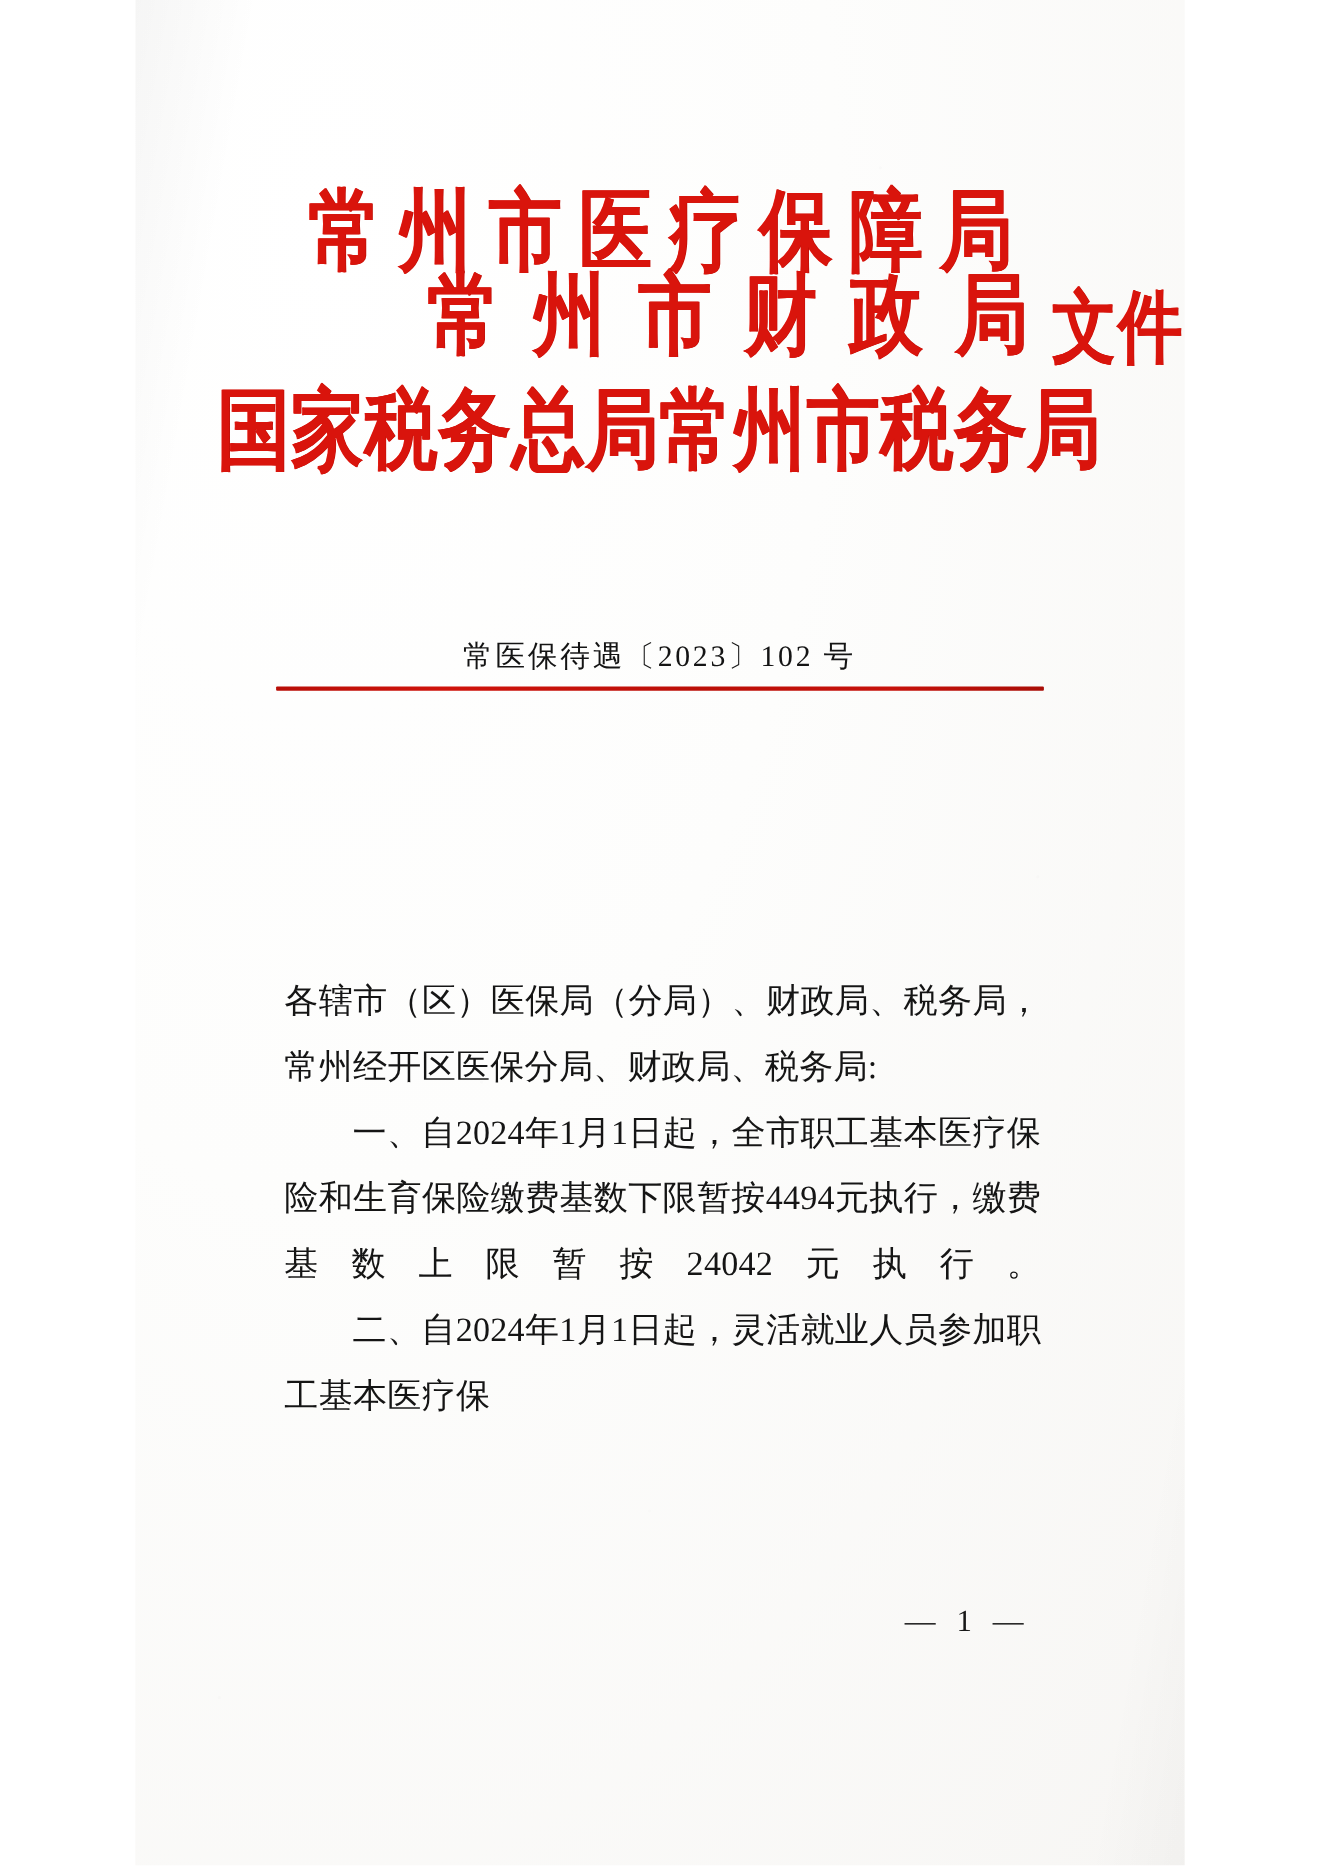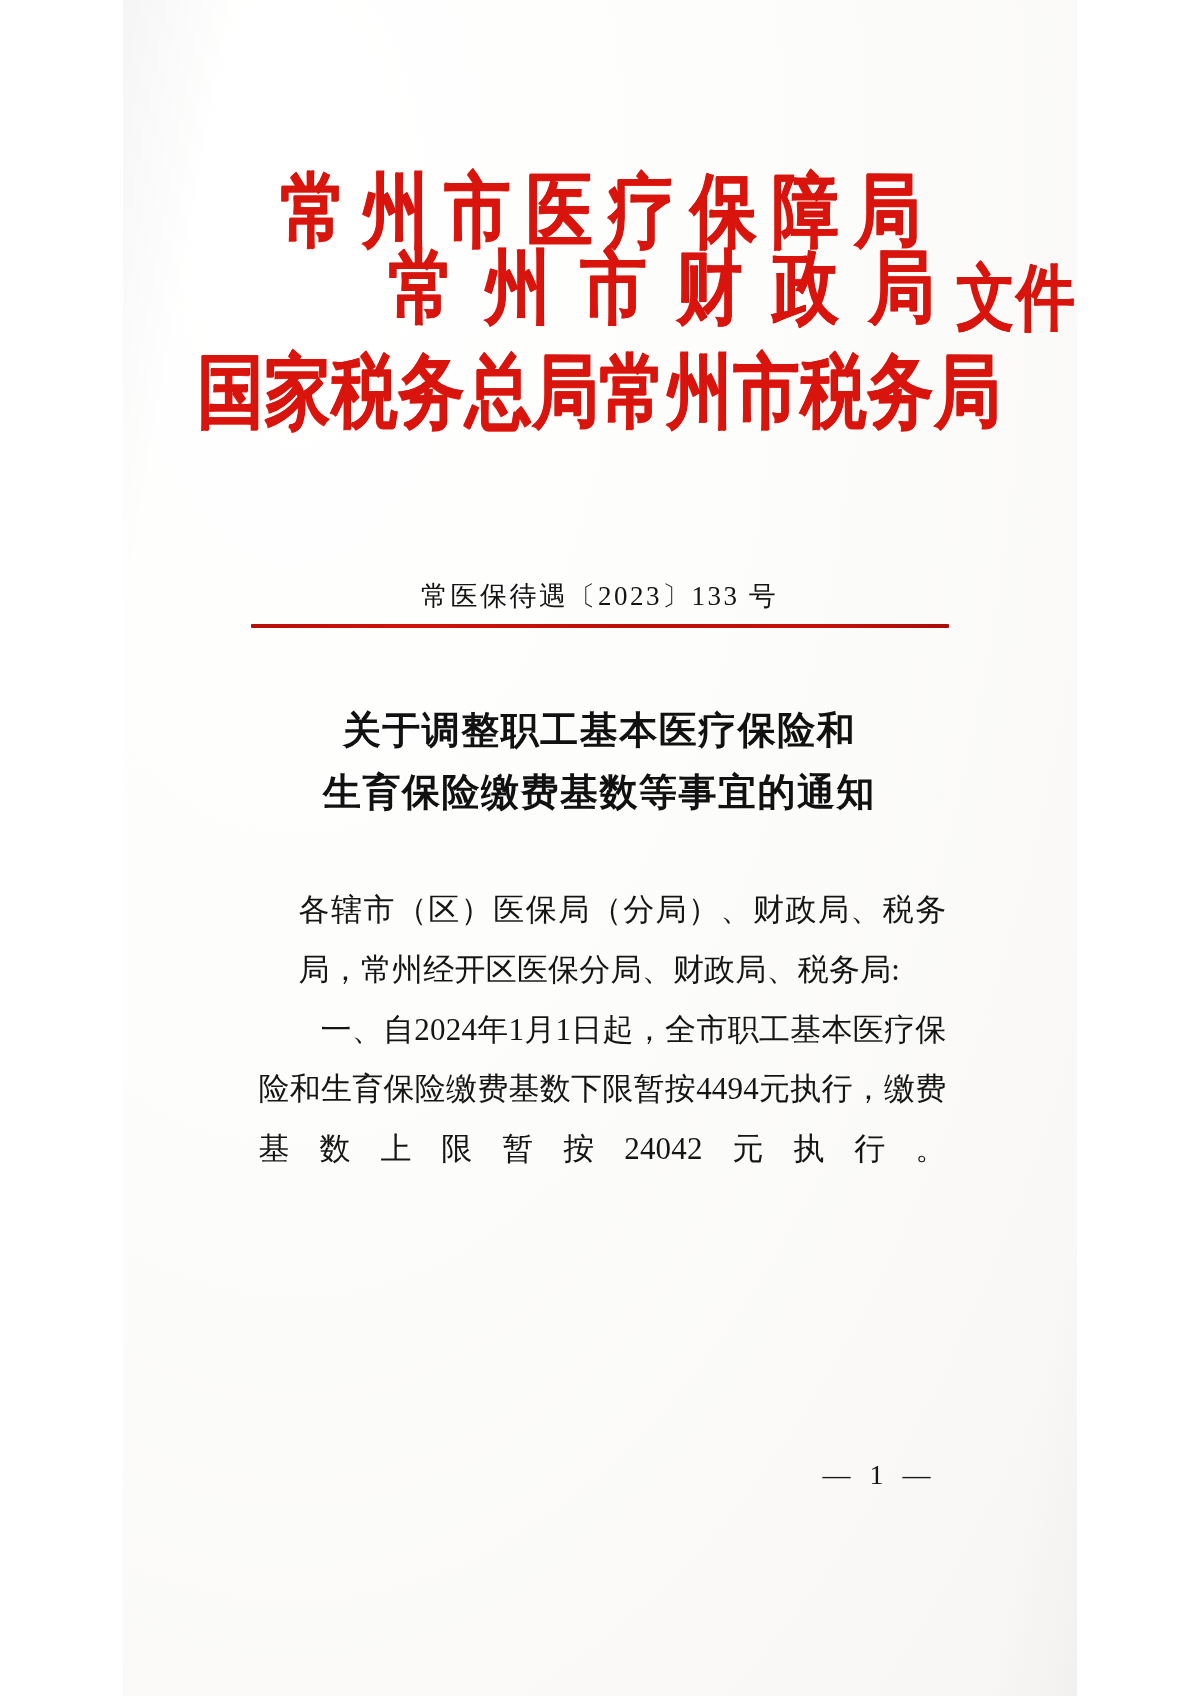--- a/index.html
+++ b/index.html
@@ -147,21 +147,21 @@
     line-height: 1.93;
     letter-spacing: 0.2px;
     font-family: "Liberation Serif", "DejaVu Serif", serif;
   }
   .body-text p {
     margin: 0;
     text-align: justify;
     text-justify: inter-character;
     text-align-last: justify;
   }
-  .body-text p.no-stretch { text-align-last: left; margin-left: 40px; }
+  .body-text p.no-stretch { text-align-last: left; }
   .indent { text-indent: 2em; }
 
   
   .page-number {
     position: absolute;
     right: 140px;
     bottom: 205px;
     font-size: 28px;
     letter-spacing: 6px;
     color: #171717;
@@ -178,28 +178,25 @@
 
   <div class="letterhead">
     <div class="lh-line lh-line-1">常州市医疗保障局</div>
     <div class="lh-row-2">
       <span class="lh-line lh-line-2">常州市财政局</span>
       <span class="lh-line lh-wenjian">文件</span>
     </div>
     <div class="lh-line lh-line-3">国家税务总局常州市税务局</div>
   </div>
 
-  <div class="docnum">常医保待遇〔2023〕133 号</div>
+  <div class="docnum">常医保待遇〔2023〕102 号</div>
   <div class="red-rule"></div>
 
-  <div class="doc-title">
-    <div>关于调整职工基本医疗保险和</div>
-    <div>生育保险缴费基数等事宜的通知</div>
-  </div>
 
   <div class="body-text">
     <p class="no-stretch">各辖市（区）医保局（分局）、财政局、税务局，常州经开区医保分局、财政局、税务局:</p>
     <p class="indent">一、自2024年1月1日起，全市职工基本医疗保险和生育保险缴费基数下限暂按4494元执行，缴费基数上限暂按24042元执行。</p>
+    <p class="indent no-stretch">二、自2024年1月1日起，灵活就业人员参加职工基本医疗保</p>
   </div>
 
   <div class="page-number">— 1 —</div>
 
 </div>
 
 </body></html>

